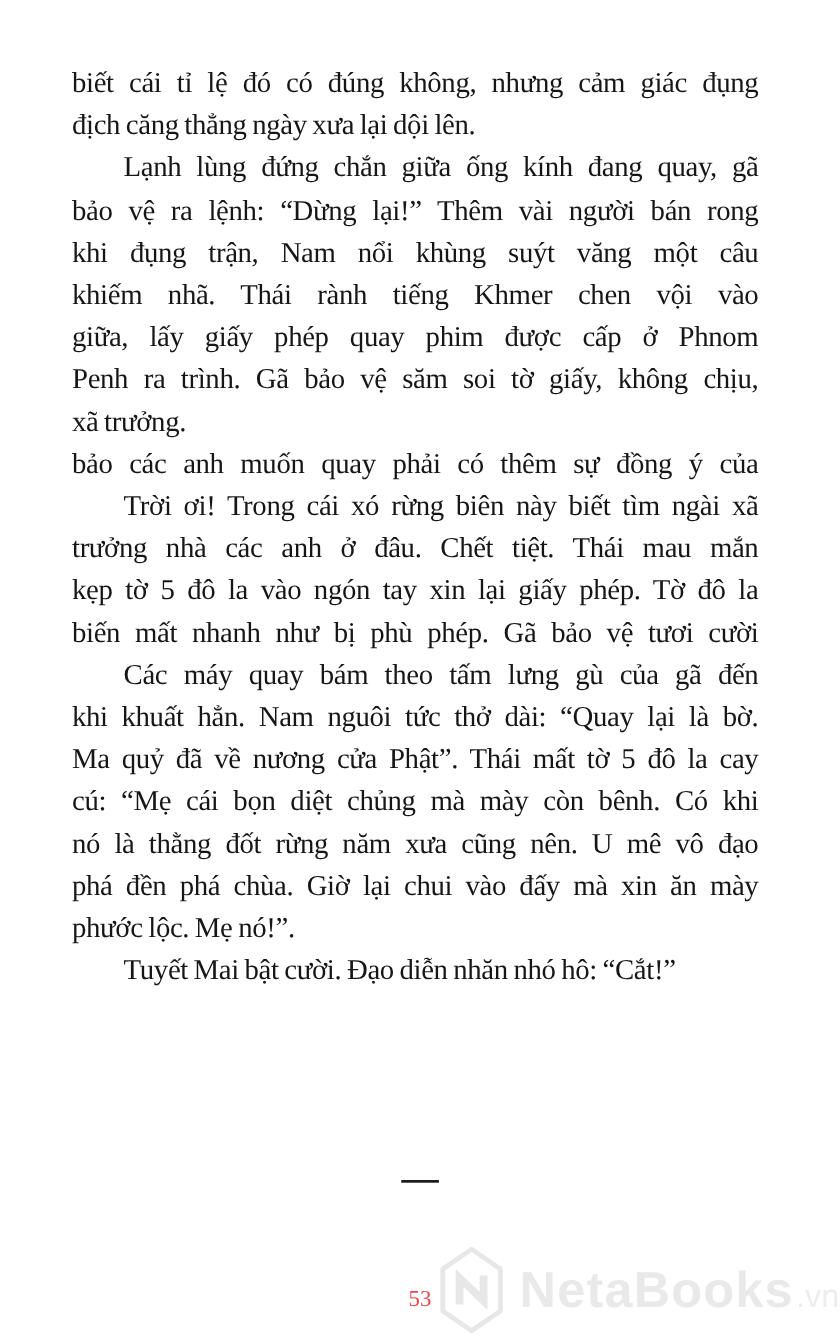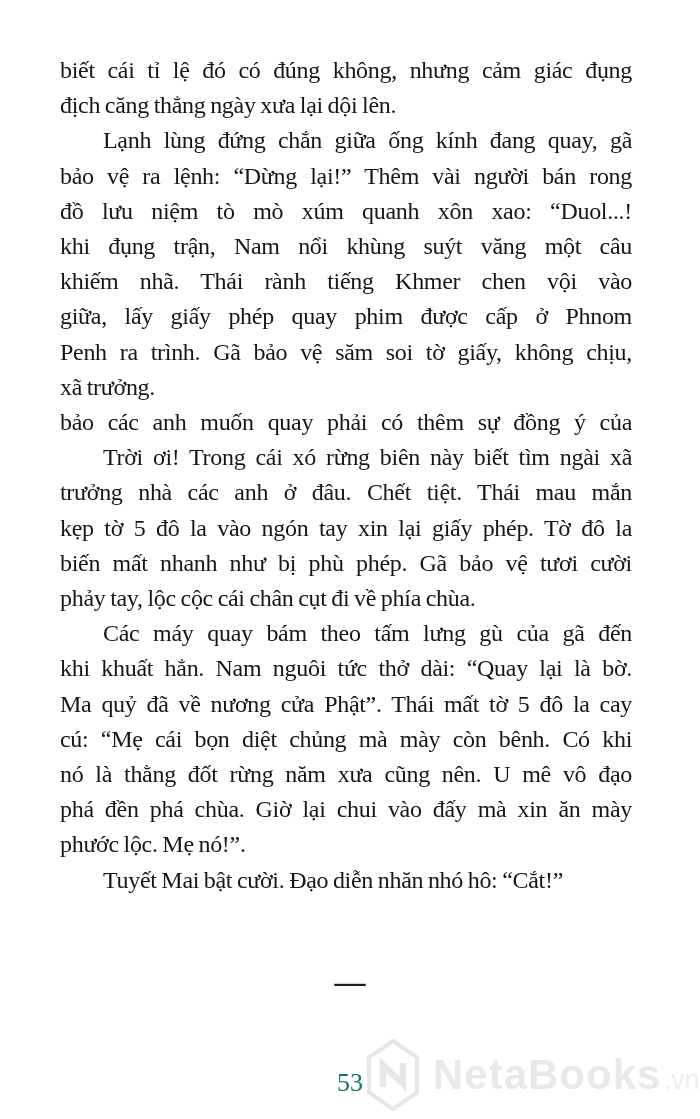--- a/index.html
+++ b/index.html
@@ -50,23 +50,23 @@
     line-height: 31px;
     color: #1d1d1d;
     letter-spacing: 0;
   }
   .page-number {
     position: absolute;
     left: 0;
     top: 1068px;
     width: 700px;
     text-align: center;
-    font-size: 26px;
+    font-size: 19px;
     line-height: 30px;
-    color: #0f766e;
+    color: #ef4444;
   }
   .watermark {
     position: absolute;
     left: 366px;
     top: 1038px;
     height: 74px;
     display: flex;
     align-items: center;
     pointer-events: none;
   }
@@ -96,32 +96,30 @@
 </head>
 <body>
 
 <div class="page">
 
   <div class="body-text">
       <div class="line">biết cái tỉ lệ đó có đúng không, nhưng cảm giác đụng</div>
       <div class="line end">địch căng thẳng ngày xưa lại dội lên.</div>
       <div class="line indent">Lạnh lùng đứng chắn giữa ống kính đang quay, gã</div>
       <div class="line">bảo vệ ra lệnh: “Dừng lại!” Thêm vài người bán rong</div>
-      <div class="line">đồ lưu niệm tò mò xúm quanh xôn xao: “Duol...!</div>
       <div class="line">khi đụng trận, Nam nổi khùng suýt văng một câu</div>
       <div class="line">khiếm nhã. Thái rành tiếng Khmer chen vội vào</div>
       <div class="line">giữa, lấy giấy phép quay phim được cấp ở Phnom</div>
       <div class="line">Penh ra trình. Gã bảo vệ săm soi tờ giấy, không chịu,</div>
       <div class="line end">xã trưởng.</div>
       <div class="line">bảo các anh muốn quay phải có thêm sự đồng ý của</div>
       <div class="line indent">Trời ơi! Trong cái xó rừng biên này biết tìm ngài xã</div>
       <div class="line">trưởng nhà các anh ở đâu. Chết tiệt. Thái mau mắn</div>
       <div class="line">kẹp tờ 5 đô la vào ngón tay xin lại giấy phép. Tờ đô la</div>
       <div class="line">biến mất nhanh như bị phù phép. Gã bảo vệ tươi cười</div>
-      <div class="line end">phảy tay, lộc cộc cái chân cụt đi về phía chùa.</div>
       <div class="line indent">Các máy quay bám theo tấm lưng gù của gã đến</div>
       <div class="line">khi khuất hẳn. Nam nguôi tức thở dài: “Quay lại là bờ.</div>
       <div class="line">Ma quỷ đã về nương cửa Phật”. Thái mất tờ 5 đô la cay</div>
       <div class="line">cú: “Mẹ cái bọn diệt chủng mà mày còn bênh. Có khi</div>
       <div class="line">nó là thằng đốt rừng năm xưa cũng nên. U mê vô đạo</div>
       <div class="line">phá đền phá chùa. Giờ lại chui vào đấy mà xin ăn mày</div>
       <div class="line end">phước lộc. Mẹ nó!”.</div>
       <div class="line indent end">Tuyết Mai bật cười. Đạo diễn nhăn nhó hô: “Cắt!”</div>
     </div>
 

